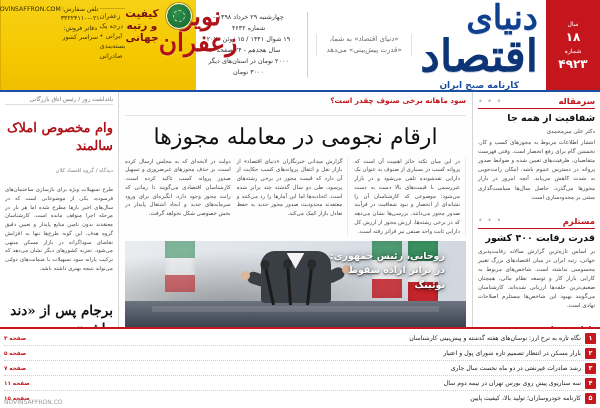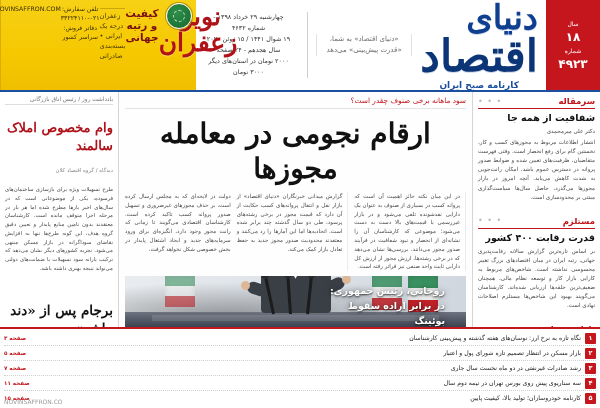--- a/index.html
+++ b/index.html
@@ -191,27 +191,27 @@
   
   .main {
     flex: 1;
     padding: 4px 6px 0 6px;
     display: flex;
     flex-direction: column;
     min-width: 0;
     border-left: 1px solid #d5d5d5;
   }
   .kicker {
-    font-size: 7.4px; color: #c4161c; font-weight: normal;
-    border-bottom: 1px solid #e3e3e3; padding-bottom: 3px;
+    font-size: 7.4px; color: #c4161c; font-weight: bold;
+    border-bottom: 1px solid #e3e3e3; padding-bottom: 10px;
   }
   .headline {
     font-family: "DejaVu Serif", serif;
-    font-size: 28px;
-    font-weight: bold;
+    font-size: 22px;
+    font-weight: normal;
     color: #111;
     text-align: center;
     line-height: 1.25;
     margin: 7px 0 6px 0;
     letter-spacing: -1px;
   }
   .lead-cols {
     display: flex;
     gap: 6px;
     font-size: 5.5px;

